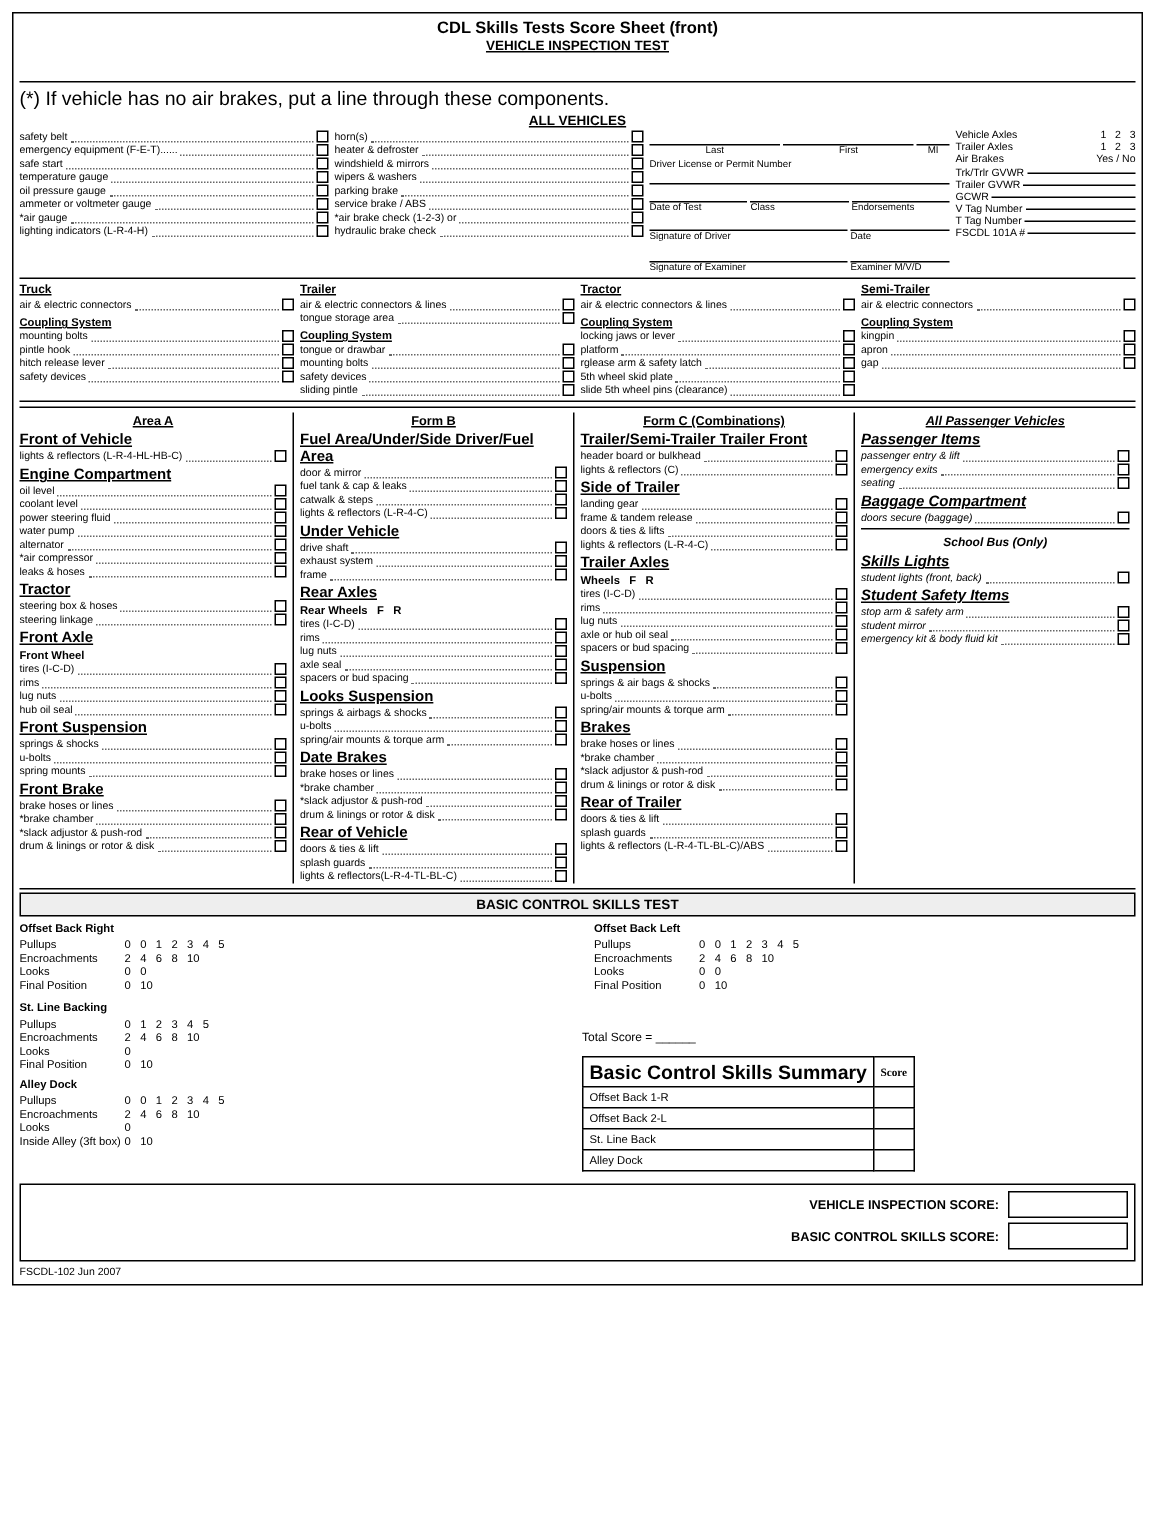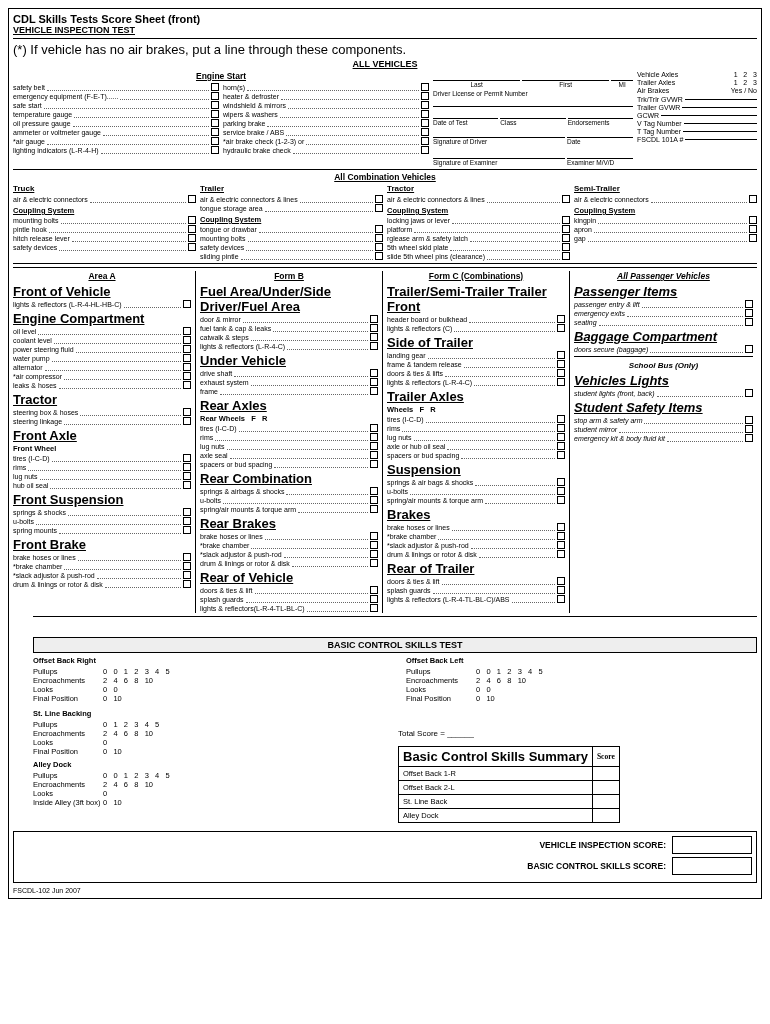--- a/index.html
+++ b/index.html
@@ -11,23 +11,23 @@
       width: 770px;
       min-height: 1024px;
       padding: 8px;
     }
     .page-border {
       border: 1.5px solid #000;
       padding: 4px;
       width: 100%;
     }
     .title-section {
-      text-align: left;
+      text-align: center;
       border-bottom: 1.5px solid #000;
-      padding-bottom: 3px;
+      padding-bottom: 19px;
       margin-bottom: 3px;
     }
     .title-main {
       font-size: 11px;
       font-weight: bold;
     }
     .title-sub {
       font-size: 9px;
       font-weight: bold;
       text-decoration: underline;
@@ -117,30 +117,29 @@
     }
     .form-title {
       font-weight: bold;
       font-size: 8.5px;
       text-align: center;
       text-decoration: underline;
       margin-bottom: 2px;
     }
     .sub-section-title {
       font-weight: bold;
-      font-size: 13px;
+      font-size: 10px;
       text-decoration: underline;
       margin-top: 3px;
       margin-bottom: 1px;
     }
     .basic-control-section {
       border-top: 1.5px solid #000;
       margin-top: 3px;
-      padding-top: 20px;
-      margin-left: 20px;
+      padding-top: 2px;
     }
     .basic-control-title {
       text-align: center;
       font-weight: bold;
       font-size: 9px;
       background: #eee;
       padding: 2px;
       border: 1px solid #000;
       margin-bottom: 3px;
     }
@@ -189,21 +188,20 @@
     <div class="title-sub">VEHICLE INSPECTION TEST</div>
   </div>
 
   <div class="asterisk-note">(*) If vehicle has no air brakes, put a line through these components.</div>
 
   <div class="all-vehicles-header">ALL VEHICLES</div>
 
   <div class="top-section">
 
     <div class="engine-start-block">
-      <h3>Engine Start</h3>
       <div class="engine-start-cols">
         <div class="engine-start-col">
           <div class="checklist-item">
               <span>safety belt</span>
               <span class="dots"></span>
               <span class="checkbox"></span>
             </div>
           <div class="checklist-item">
               <span>emergency equipment (F-E-T)......</span>
               <span class="dots"></span>
@@ -375,21 +373,20 @@
         <div style="flex:1; border-bottom:1px solid #000; margin-left:2px;"></div>
       </div>
       <div style="display:flex; align-items:center; margin-bottom:1px;">
         <span style="white-space:nowrap;">FSCDL 101A #</span>
         <div style="flex:1; border-bottom:1px solid #000; margin-left:2px;"></div>
       </div>
     </div>
   </div>
 
   <div class="all-combinations">
-    <div class="all-combinations-title">All Combination Vehicles</div>
     <div style="display:grid; grid-template-columns:1fr 1fr 1fr 1fr; gap:4px;">
 
       <div>
         <div style="font-weight:bold; font-size:8px; text-decoration:underline; margin-bottom:2px;">Truck</div>
         <div class="checklist-item">
             <span>air &amp; electric connectors</span>
             <span class="dots"></span>
             <span class="checkbox"></span>
           </div>
         <div style="font-weight:bold; font-size:7.5px; text-decoration:underline; margin-top:3px; margin-bottom:1px;">Coupling System</div>
@@ -689,37 +686,37 @@
       <div class="checklist-item">
           <span>axle seal</span>
           <span class="dots"></span>
           <span class="checkbox"></span>
         </div>
       <div class="checklist-item">
           <span>spacers or bud spacing</span>
           <span class="dots"></span>
           <span class="checkbox"></span>
         </div>
-      <div class="sub-section-title">Rear Combination</div>
+      <div class="sub-section-title">Looks Suspension</div>
       <div class="checklist-item">
           <span>springs &amp; airbags &amp; shocks</span>
           <span class="dots"></span>
           <span class="checkbox"></span>
         </div>
       <div class="checklist-item">
           <span>u-bolts</span>
           <span class="dots"></span>
           <span class="checkbox"></span>
         </div>
       <div class="checklist-item">
           <span>spring/air mounts &amp; torque arm</span>
           <span class="dots"></span>
           <span class="checkbox"></span>
         </div>
-      <div class="sub-section-title">Rear Brakes</div>
+      <div class="sub-section-title">Date Brakes</div>
       <div class="checklist-item">
           <span>brake hoses or lines</span>
           <span class="dots"></span>
           <span class="checkbox"></span>
         </div>
       <div class="checklist-item">
           <span>*brake chamber</span>
           <span class="dots"></span>
           <span class="checkbox"></span>
         </div>
@@ -886,21 +883,21 @@
           <span class="checkbox"></span>
         </div>
       <div class="sub-section-title">Baggage Compartment</div>
       <div class="checklist-item">
           <span>doors secure (baggage)</span>
           <span class="dots"></span>
           <span class="checkbox"></span>
         </div>
       <hr class="section-divider">
       <div style="text-align:center; font-weight:bold; font-size:8px; margin-top:4px; margin-bottom:2px;">School Bus (Only)</div>
-      <div class="sub-section-title">Vehicles Lights</div>
+      <div class="sub-section-title">Skills Lights</div>
       <div class="checklist-item">
           <span>student lights (front, back)</span>
           <span class="dots"></span>
           <span class="checkbox"></span>
         </div>
       <div class="sub-section-title">Student Safety Items</div>
       <div class="checklist-item">
           <span>stop arm &amp; safety arm</span>
           <span class="dots"></span>
           <span class="checkbox"></span>

